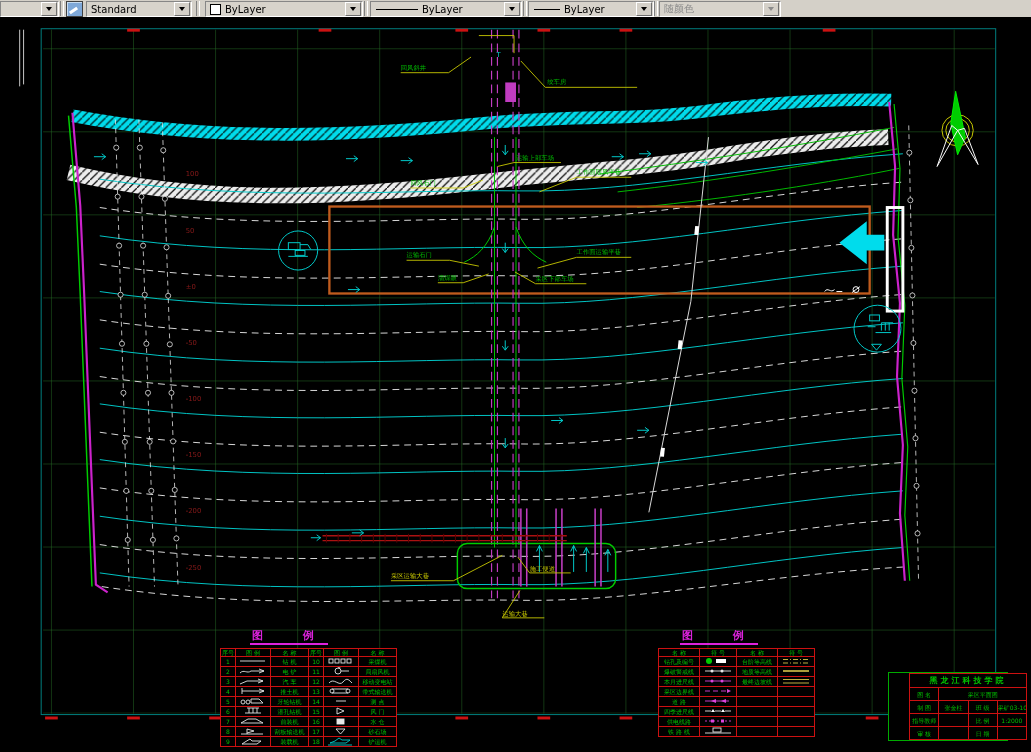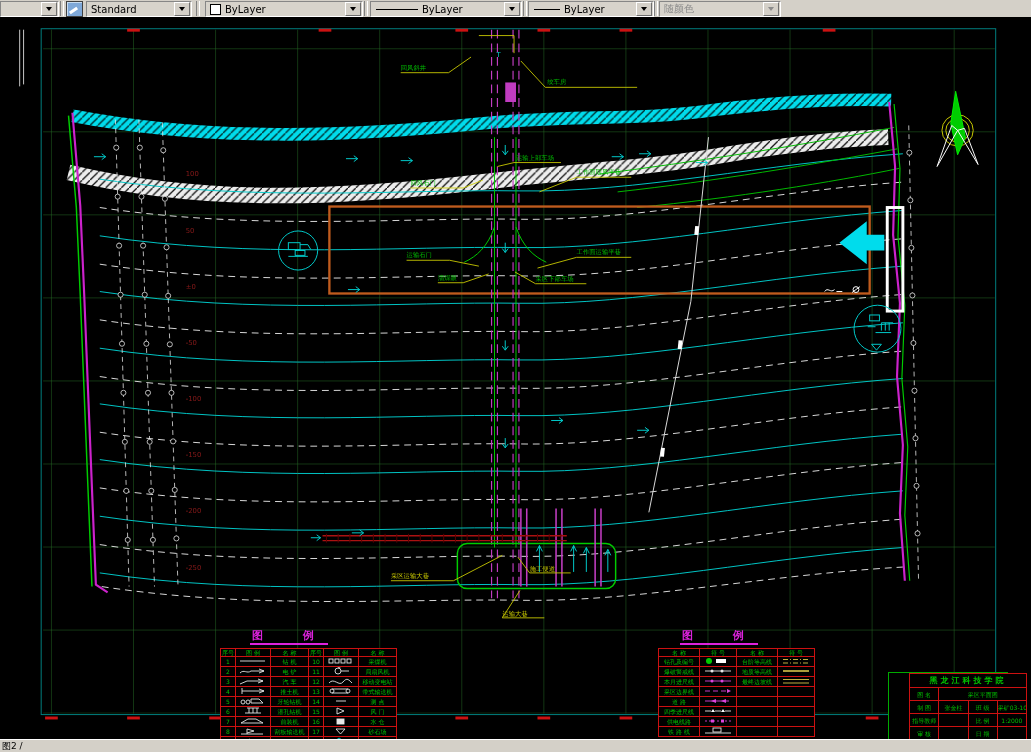--- a/index.html
+++ b/index.html
@@ -688,16 +688,13 @@
               <td colspan="1" style="height:12px">审 核</td>
               <td colspan="1" style="height:12px"></td>
               <td colspan="1" style="height:12px">日 期</td>
               <td colspan="1" style="height:12px"></td>
             </tr>
           </tbody>
         </table>
     </div>
   </div>
 
-  <div id="statusbar">
-    <span>图2 /</span>
-  </div>
 </div>
 
 </body></html>

